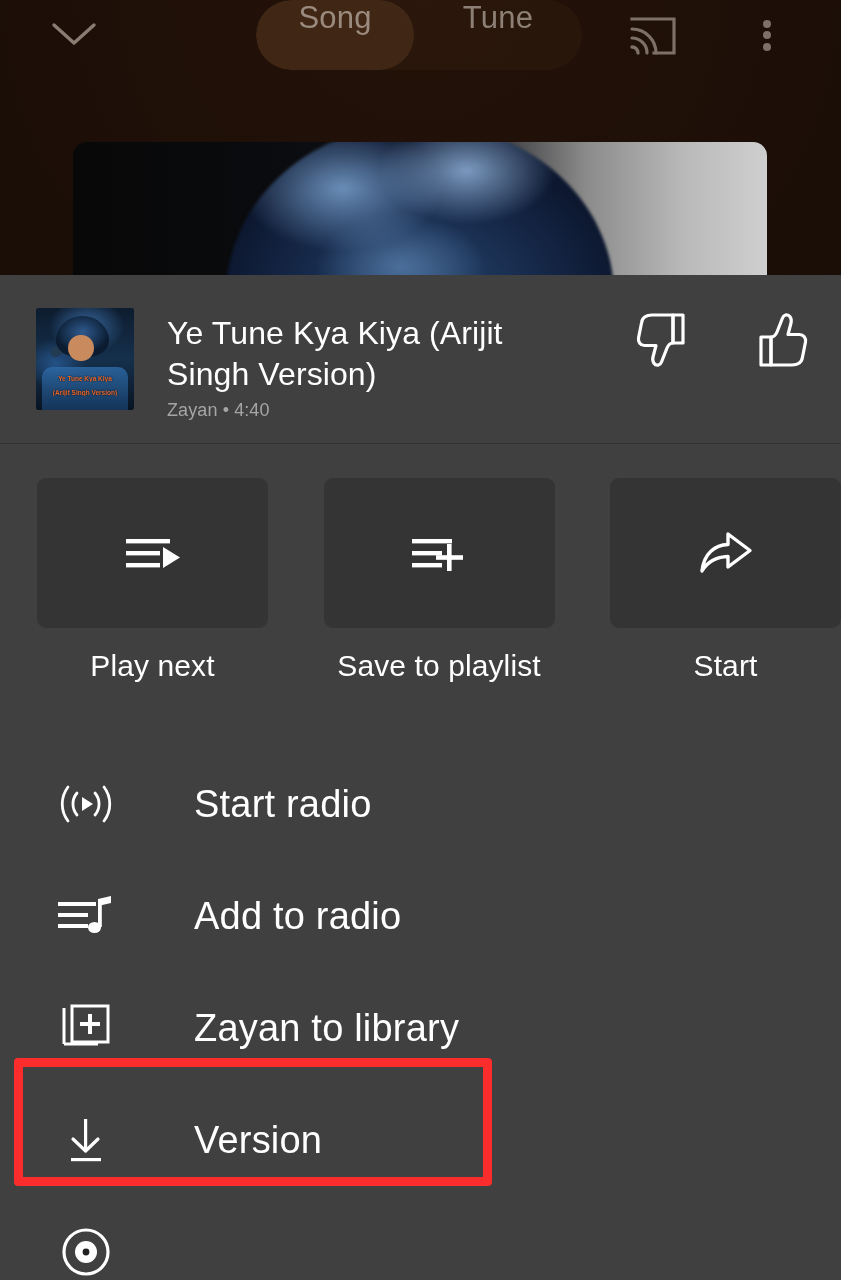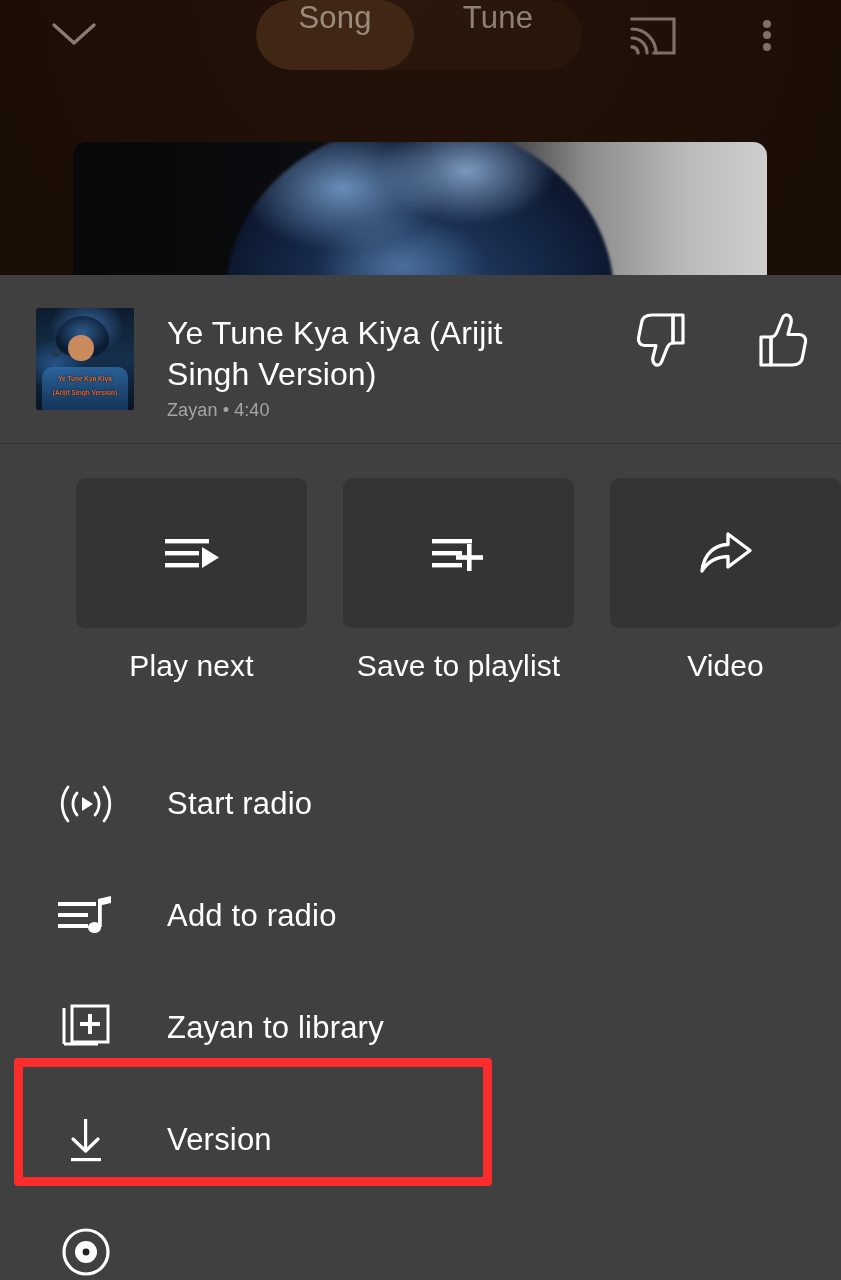--- a/index.html
+++ b/index.html
@@ -126,35 +126,35 @@
   .song-sub {
     margin-top:5px; font-size:18px; color:#a5a5a5; letter-spacing:.1px;
   }
   .rate-btns { position:absolute; right:28px; top:32px; display:flex; align-items:center; gap:62px; }
   .rate-btn { width:60px; height:66px; display:flex; align-items:center; justify-content:center; }
 
   .divider { position:absolute; left:0; top:168px; width:841px; height:1px; background:#323232; }
 
   
   .actions { position:absolute; left:0; top:203px; width:841px;
-    display:flex; justify-content:flex-end; padding-left:37px; gap:36px; }
+    display:flex; justify-content:space-between; padding-left:37px; gap:36px; }
   .action { width:231px; display:flex; flex-direction:column; align-items:center; }
   .action-card {
     width:231px; height:150px; border-radius:9px; background:#343434;
     display:flex; align-items:center; justify-content:center;
   }
   .action-label {
     margin-top:21px; font-size:30px; color:#ffffff; white-space:nowrap; letter-spacing:.1px;
   }
 
   
   .list { position:absolute; left:0; top:473px; width:841px; }
   .row { position:relative; height:112px; display:flex; align-items:center; }
   .row-icon { width:68px; margin-left:52px; display:flex; align-items:center; justify-content:center; }
-  .row-label { margin-left:47px; font-size:31px; color:#ffffff; letter-spacing:.2px; }
+  .row-label { margin-left:74px; font-size:38px; color:#ffffff; letter-spacing:.2px; }
 
   
   .highlight {
     position:absolute; left:14px; top:1058px;
     width:478px; height:128px;
     border:9px solid #fb2c2c; border-radius:4px;
     z-index:30; pointer-events:none;
   }
   svg { display:block; }
 </style>
@@ -274,21 +274,21 @@
         <div class="action-label">Save to playlist</div>
       </div>
 
       <div class="action">
         <div class="action-card">
           <svg width="58" height="50" viewBox="0 0 58 50">
             <path d="M5 43 C7 25 18 17 31 16.5 L31 6 L53 22.5 L31 39 L31 28.5
                      C19 29 10.5 33.5 5 43 Z" fill="none" stroke="#fff" stroke-width="3.4" stroke-linejoin="round" stroke-linecap="round"></path>
           </svg>
         </div>
-        <div class="action-label">Video</div>
+        <div class="action-label">Start</div>
       </div>
     </div>
 
     <div class="list">
 
       <div class="row">
         <div class="row-icon">
           <svg width="62" height="48" viewBox="0 0 62 48">
             <path d="M13 7 A28 28 0 0 0 13 41" fill="none" stroke="#fff" stroke-width="2.8" stroke-linecap="round"></path>
             <path d="M22 13 A17 17 0 0 0 22 35" fill="none" stroke="#fff" stroke-width="2.8" stroke-linecap="round"></path>

